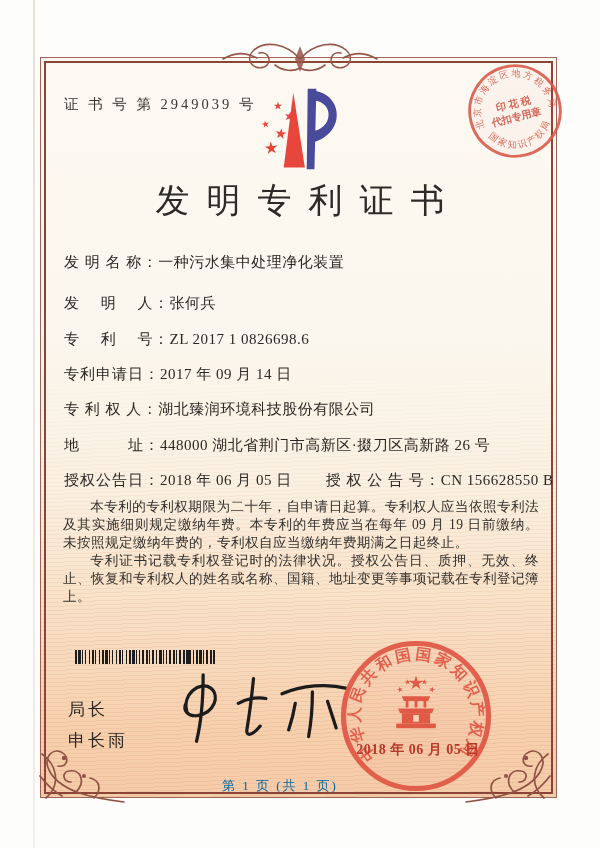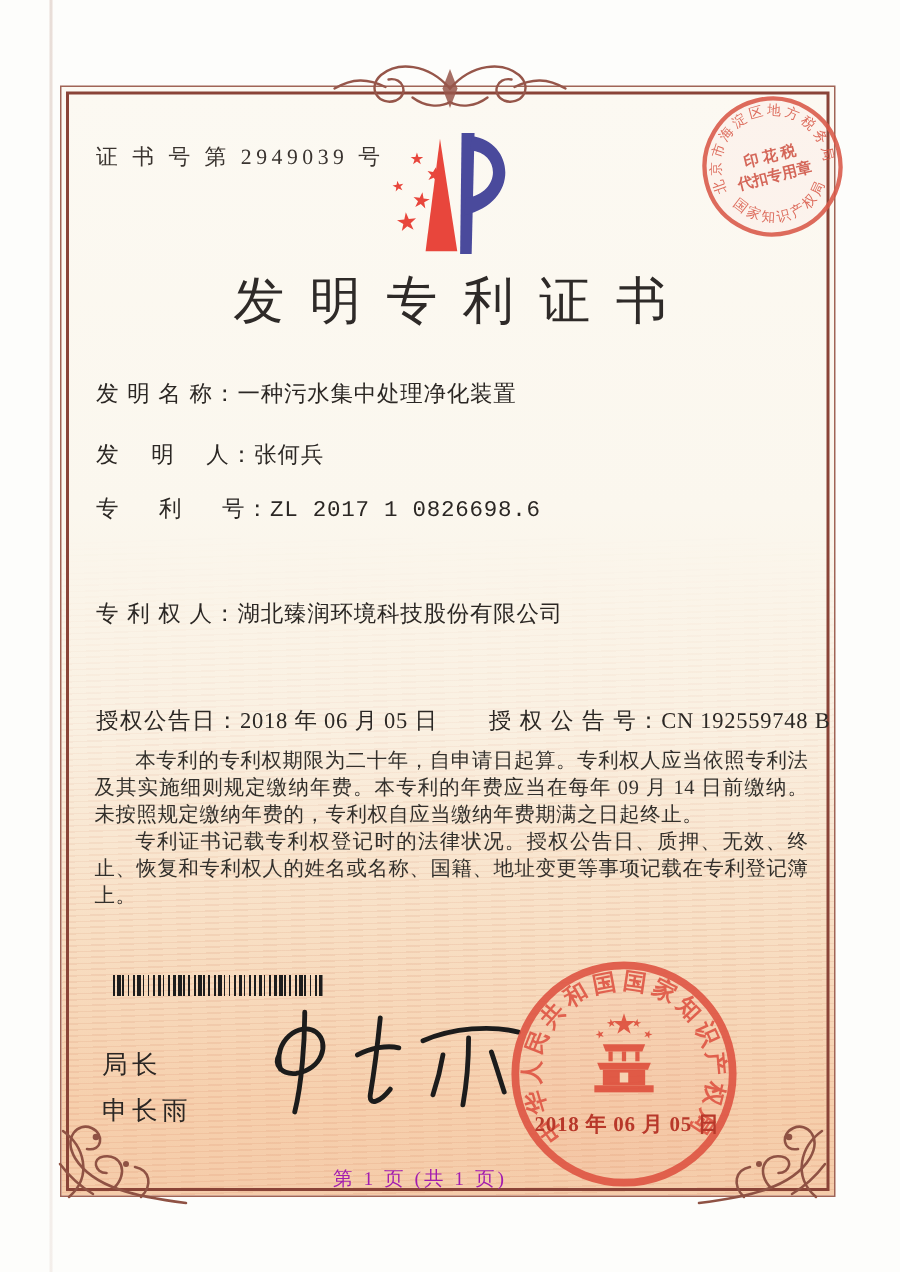--- a/index.html
+++ b/index.html
@@ -49,21 +49,21 @@
   .official { position:absolute; left:68px; top:694px; font-size:17px; color:#2b2724; letter-spacing:3px; line-height:31px; }
   .signature { position:absolute; left:168px; top:668px; }
 
   .seal { position:absolute; left:336px; top:636px; }
   .seal-date { position:absolute; left:352px; top:741px; width:132px; text-align:center;
                font-size:14px; font-weight:bold; color:#b8382a; letter-spacing:0.5px; }
 
   .tax-stamp { position:absolute; left:462px; top:58px; transform:rotate(-14deg); opacity:.88; }
 
   .footer { position:absolute; left:130px; width:300px; top:777px; text-align:center;
-            font-size:13px; color:#a21caf; letter-spacing:2px; }
+            font-size:13px; color:#0369a1; letter-spacing:2px; }
 </style>
 </head>
 <body>
 
 <div class="page">
 
   <div class="paper-edge-left"></div>
 
   <div class="frame">
     <div class="waves"></div>
@@ -123,32 +123,38 @@
   </svg>
 
   <div class="title">发明专利证书</div>
 
   <div class="field-row" style="top:294px; left:64px;">
     <span class="field-label">发　 明　 人：</span><span class="field-value">张何兵</span>
   </div>
   <div class="field-row" style="top:253px; left:64px;">
     <span class="field-label">发 明 名 称：</span><span class="field-value">一种污水集中处理净化装置</span>
   </div>
-  <div class="field-row" style="top:330px; left:64px;font-family:Liberation Mono, monospace;">
+  <div class="field-row" style="top:330px; left:64px;">
     <span class="field-label">专　 利　 号：</span><span class="field-value">ZL 2017 1 0826698.6</span>
+  </div>
+  <div class="field-row" style="top:365px; left:64px;">
+    <span class="field-label">专利申请日：</span><span class="field-value">2017 年 09 月 14 日</span>
   </div>
   <div class="field-row" style="top:400px; left:64px;text-align:right;">
     <span class="field-label">专 利 权 人：</span><span class="field-value">湖北臻润环境科技股份有限公司</span>
   </div>
+  <div class="field-row" style="top:436px; left:64px;">
+    <span class="field-label">地　　　址：</span><span class="field-value">448000 湖北省荆门市高新区·掇刀区高新路 26 号</span>
+  </div>
   <div class="field-row" style="top:471px; left:64px;">
-    <span class="field-label">授权公告日：</span><span class="field-value">2018 年 06 月 05 日</span><span class="grant-pair"><span class="field-label">授 权 公 告 号：</span><span class="field-value">CN 192559748 B</span></span>
+    <span class="field-label">授权公告日：</span><span class="field-value">2018 年 06 月 05 日</span><span class="grant-pair"><span class="field-label">授 权 公 告 号：</span><span class="field-value">CN 156628550 B</span></span>
   </div>
 
   <div class="body-text">
-    <p>本专利的专利权期限为二十年，自申请日起算。专利权人应当依照专利法及其实施细则规定缴纳年费。本专利的年费应当在每年 09 月 14 日前缴纳。未按照规定缴纳年费的，专利权自应当缴纳年费期满之日起终止。</p>
+    <p>本专利的专利权期限为二十年，自申请日起算。专利权人应当依照专利法及其实施细则规定缴纳年费。本专利的年费应当在每年 09 月 19 日前缴纳。未按照规定缴纳年费的，专利权自应当缴纳年费期满之日起终止。</p>
     <p>专利证书记载专利权登记时的法律状况。授权公告日、质押、无效、终止、恢复和专利权人的姓名或名称、国籍、地址变更等事项记载在专利登记簿上。</p>
   </div>
 
   <div class="barcode"></div>
 
   <div class="official">
     <div>局长</div>
     <div>申长雨</div>
   </div>
 

